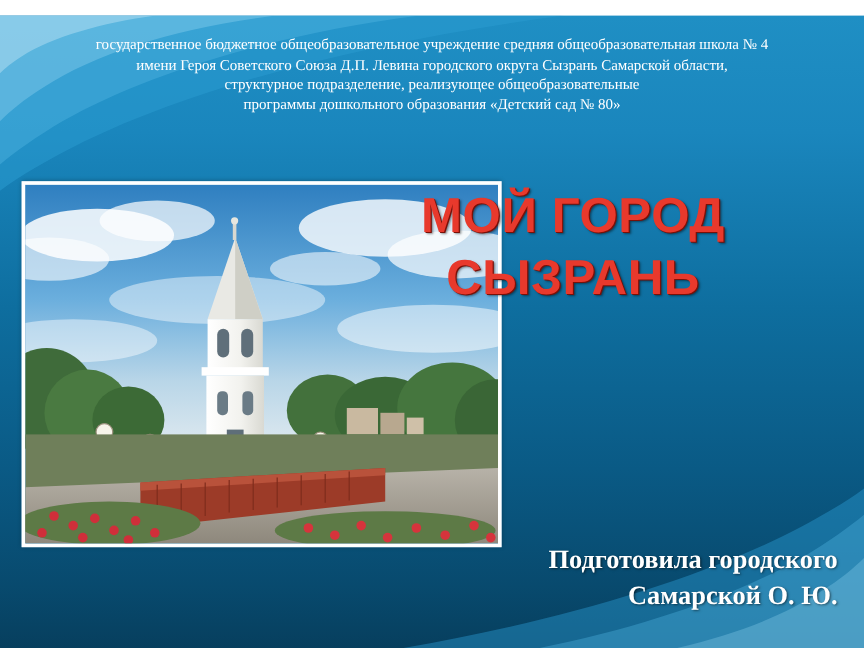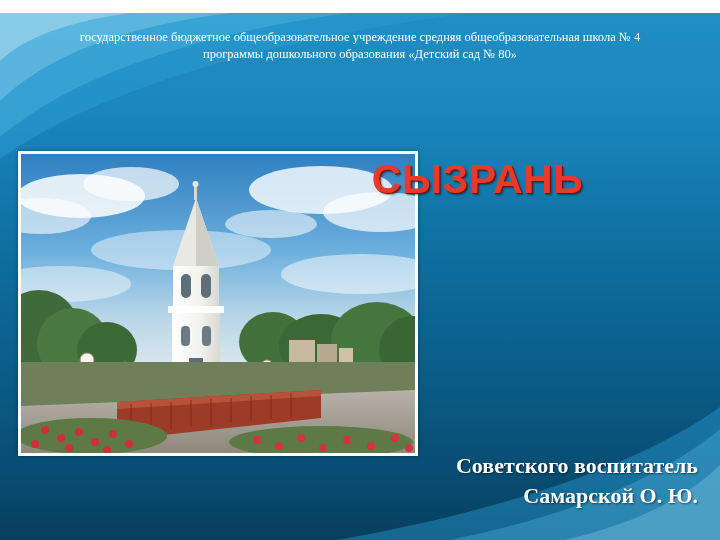--- a/index.html
+++ b/index.html
@@ -101,20 +101,22 @@
   </svg>
 
   <svg class="swoosh br-swoosh" width="470" height="150" viewBox="0 0 470 150">
     <path d="M470,150 L0,150 C140,132 290,98 400,45 C430,30 454,16 470,4 Z" fill="#2a9ad0" opacity="0.45"></path>
     <path d="M470,150 L120,150 C230,136 340,106 418,62 C440,49 458,36 470,26 Z" fill="#4fb4e0" opacity="0.38"></path>
     <path d="M470,150 L240,150 C320,140 388,120 434,90 C450,80 462,70 470,62 Z" fill="#8fd3ef" opacity="0.32"></path>
   </svg>
 
   <div id="header-text">
     <div class="line">государственное  бюджетное  общеобразовательное  учреждение  средняя общеобразовательная  школа № 4</div>
+    <div class="line">имени Героя Советского Союза Д.П. Левина городского округа Сызрань Самарской области,</div>
+    <div class="line">структурное  подразделение, реализующее общеобразовательные</div>
     <div class="line">программы дошкольного образования «Детский сад № 80»</div>
   </div>
 
   <div id="photo-frame">
     <svg width="394" height="299" viewBox="0 0 394 299">
       <defs>
         <linearGradient id="skyGrad" x1="0" y1="0" x2="0" y2="1">
           <stop offset="0%" stop-color="#2f7fc0"></stop>
           <stop offset="45%" stop-color="#6aaedd"></stop>
           <stop offset="78%" stop-color="#b9d6e8"></stop>
@@ -227,21 +229,22 @@
         <circle cx="302" cy="294" r="4"></circle>
           <circle cx="326" cy="286" r="4"></circle>
           <circle cx="350" cy="292" r="4"></circle>
         <circle cx="374" cy="284" r="4"></circle>
           <circle cx="388" cy="294" r="4"></circle>
       </g>
     </svg>
   </div>
 
   <div id="title-block">
+    <div>МОЙ ГОРОД</div>
     <div>СЫЗРАНЬ</div>
   </div>
 
   <div id="author-block">
-    <div>Советского воспитатель</div>
+    <div>Подготовила городского</div>
     <div>Самарской О. Ю.</div>
   </div>
 
 </div>
 
 </body></html>

